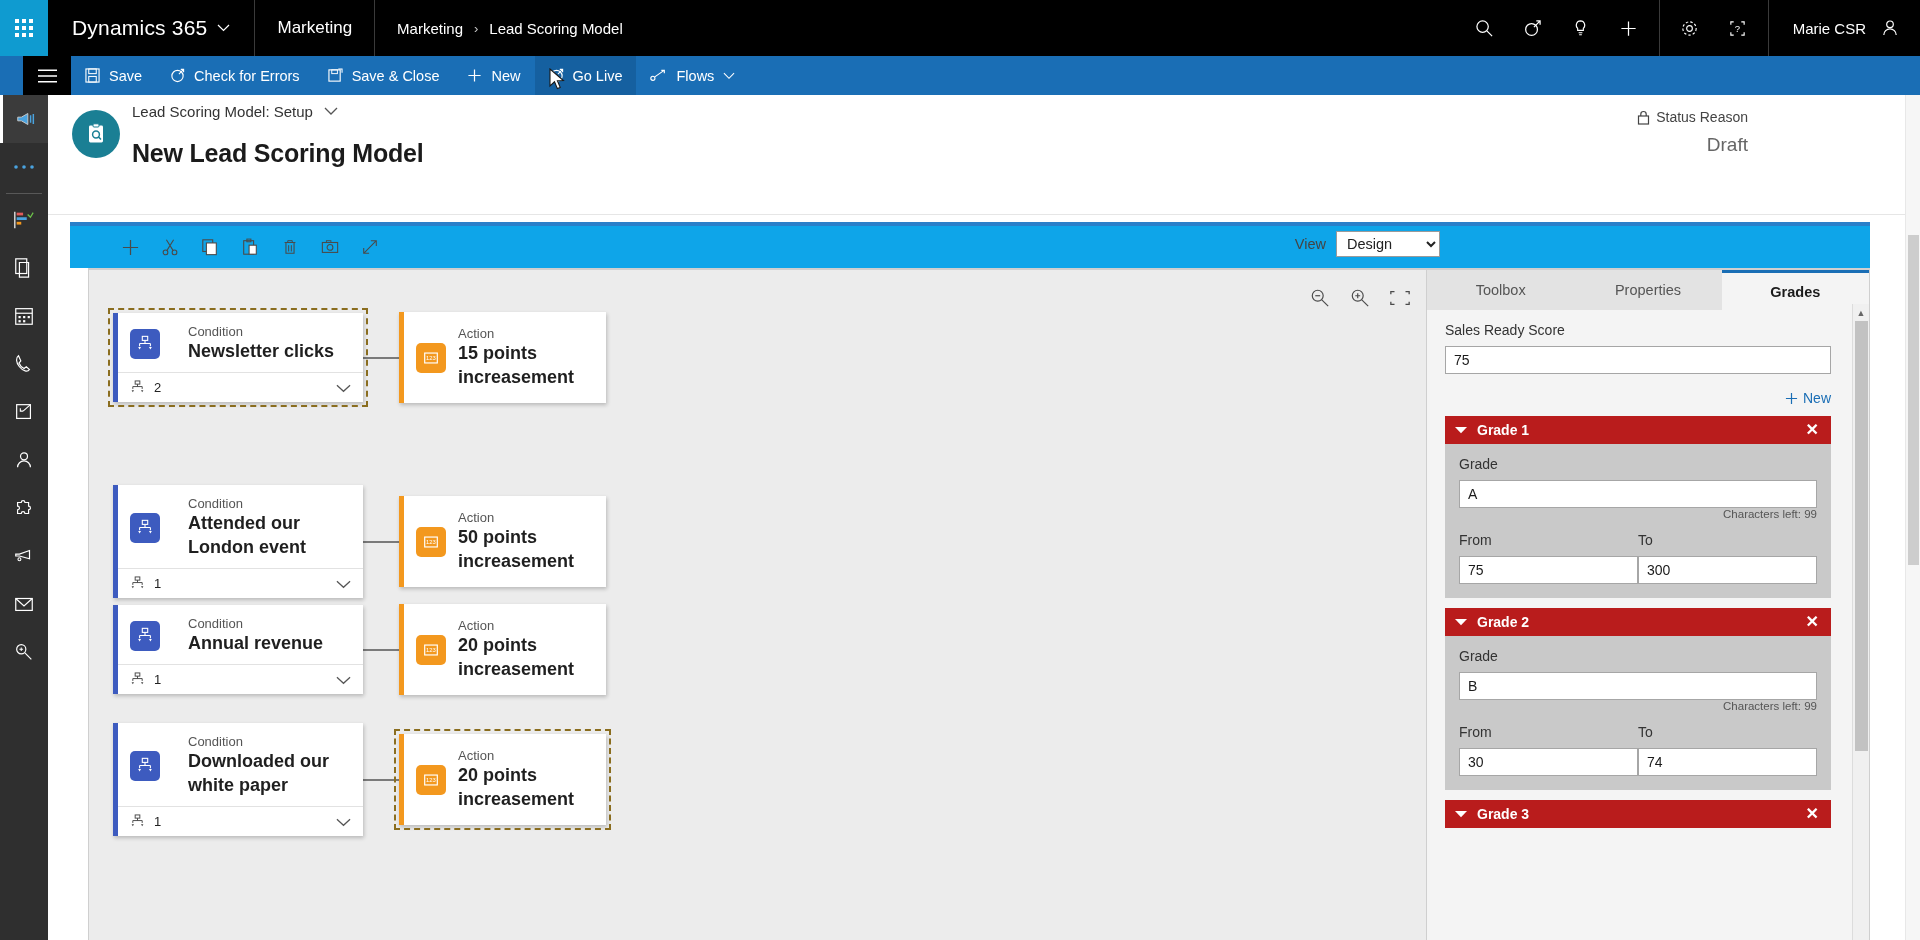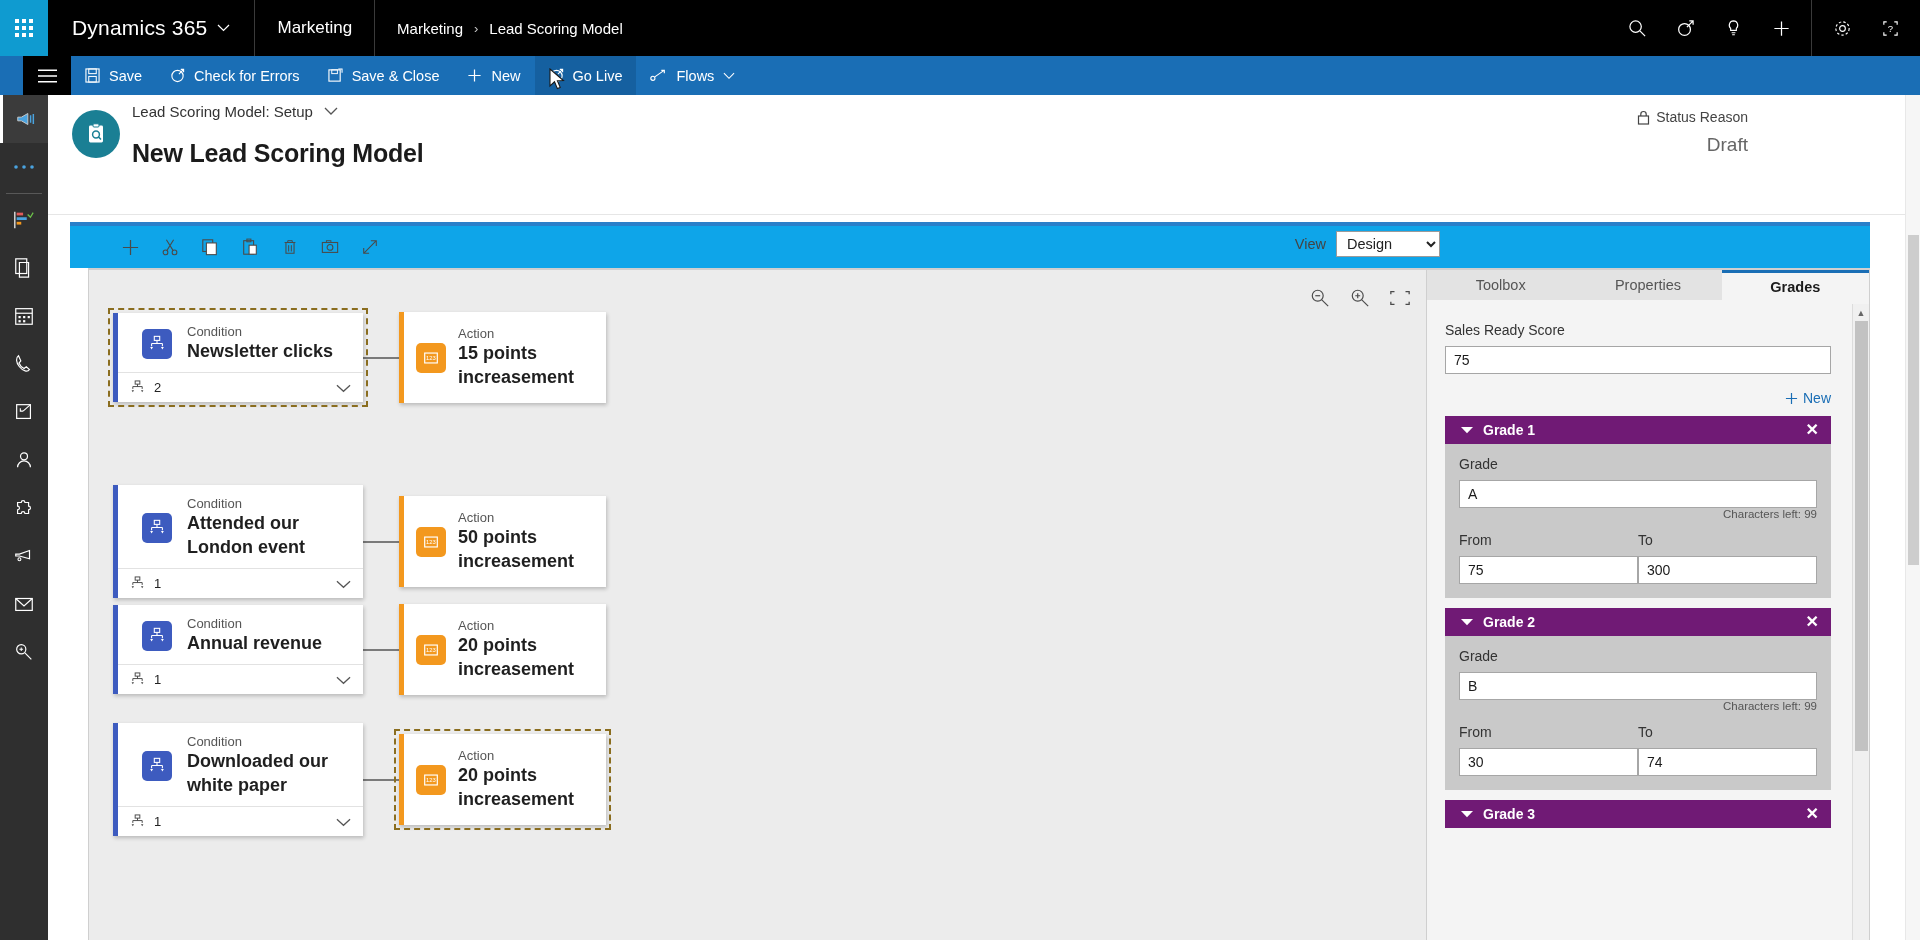--- a/index.html
+++ b/index.html
@@ -143,21 +143,21 @@
         display: flex; align-items: center; justify-content: center; }
 
   
   .node-row { position: absolute; display: flex; align-items: center; }
   .cond-card {
     position: relative; width: 250px; background: #fff;
     border-left: 5px solid #3d5bbf;
     box-shadow: 1px 2px 4px rgba(0,0,0,.22);
   }
   .cond-card.sel, .act-card.sel { outline: 2px dashed #8a6d1f; outline-offset: 3px; }
-  .cond-top { display: flex; align-items: center; gap: 15px; padding: 11px 12px 9px 24px; }
+  .cond-top { display: flex; align-items: center; gap: 28px; padding: 11px 12px 9px 12px; }
   .sq-icon {
     width: 30px; height: 30px; border-radius: 5px; flex: none;
     display: flex; align-items: center; justify-content: center;
   }
   .sq-icon.blue { background: #3d5bbf; }
   .sq-icon.orange { background: #f3981e; }
   .node-kind { font-size: 13px; color: #555; line-height: 1.25; }
   .node-name { font-size: 18px; font-weight: 700; color: #1f1f1f; line-height: 1.3; }
   .cond-bottom {
     border-top: 1px solid #e2e2e2; height: 30px; display: flex;
@@ -171,21 +171,21 @@
     border-left: 5px solid #f3981e;
     box-shadow: 1px 2px 4px rgba(0,0,0,.22);
     display: flex; align-items: center; gap: 12px; padding: 14px 12px;
   }
 
   
   .rpanel {
     width: 444px; height: 674px; background: #f4f4f4;
     border: 1px solid #cfcfcf; position: relative;
   }
-  .rtabs { display: flex; height: 30px; background: #e3e3e3; }
+  .rtabs { display: flex; height: 40px; background: #e3e3e3; }
   .rtab {
     flex: 1; display: flex; align-items: center; justify-content: center;
     font-size: 14.5px; color: #555; cursor: pointer; background: #e3e3e3;
   }
   .rtab.active {
     background: #f4f4f4; color: #1b1b1b; font-weight: 700;
     border-top: 3px solid #1a6eb5;
   }
   .rbody {
     position: absolute; top: 34px; left: 0; width: 426px; height: 640px;
@@ -196,22 +196,22 @@
     width: 100%; height: 28px; border: 1px solid #a6a6a6; background: #fff;
     font-size: 14px; padding: 0 8px; color: #1b1b1b;
     font-family: "Liberation Sans", sans-serif;
   }
   .new-link {
     display: flex; align-items: center; justify-content: flex-end; gap: 5px;
     color: #1a6eb5; font-size: 14px; margin: 16px 0 10px 0; cursor: pointer;
   }
   .grade-card { margin-bottom: 10px; }
   .grade-head {
-    height: 28px; background: #701a75; color: #fff; display: flex;
-    align-items: center; padding: 0 12px 0 16px; font-size: 14px; font-weight: 700;
+    height: 28px; background: #b91c1c; color: #fff; display: flex;
+    align-items: center; padding: 0 12px 0 10px; font-size: 14px; font-weight: 700;
     gap: 10px; cursor: pointer;
   }
   .grade-head .x { margin-left: auto; font-size: 16px; cursor: pointer; line-height: 1; }
   .grade-body { background: #c9c9c9; padding: 12px 14px 14px 14px; }
   .chars-left { font-size: 11.5px; color: #555; text-align: right; }
   .fromto { display: flex; margin-top: 12px; }
   .fromto > div { flex: 1; }
   .rscroll {
     position: absolute; right: 0; top: 34px; width: 17px; height: 640px;
     background: #f0f0f0; border-left: 1px solid #dcdcdc;
@@ -295,20 +295,27 @@
             <circle cx="10" cy="10" r="3" stroke="#fff" stroke-width="1.2" fill="none"></circle>
             <circle cx="10" cy="10" r="7" stroke="#fff" stroke-width="1.2" fill="none" stroke-dasharray="2.6 2.2"></circle>
           </svg>
       </div>
       <div class="si">
         <svg width="19" height="19" viewBox="0 0 20 20">
             <path d="M3 6 V3 h3 M14 3 h3 v3 M17 14 v3 h-3 M6 17 H3 v-3" stroke="#fff" stroke-width="1.2" fill="none"></path>
             <text x="10" y="14" font-size="10" fill="#fff" text-anchor="middle" font-family="Liberation Sans">?</text>
           </svg>
       </div>
+    </div>
+    <div class="user-chip">
+      <span>Marie CSR</span>
+      <svg width="20" height="20" viewBox="0 0 20 20">
+          <circle cx="10" cy="6.3" r="3.3" stroke="#fff" stroke-width="1.2" fill="none"></circle>
+          <path d="M3.8 17 a6.2 6.2 0 0 1 12.4 0" stroke="#fff" stroke-width="1.2" fill="none"></path>
+        </svg>
     </div>
   </div>
 </div>
 
 <div class="cmd-bar">
   <div class="cmd-hamb">
     <svg width="19" height="14" viewBox="0 0 19 14">
         <path d="M0 1.2 h19 M0 7 h19 M0 12.8 h19" stroke="#fff" stroke-width="1.4"></path>
       </svg>
   </div>

